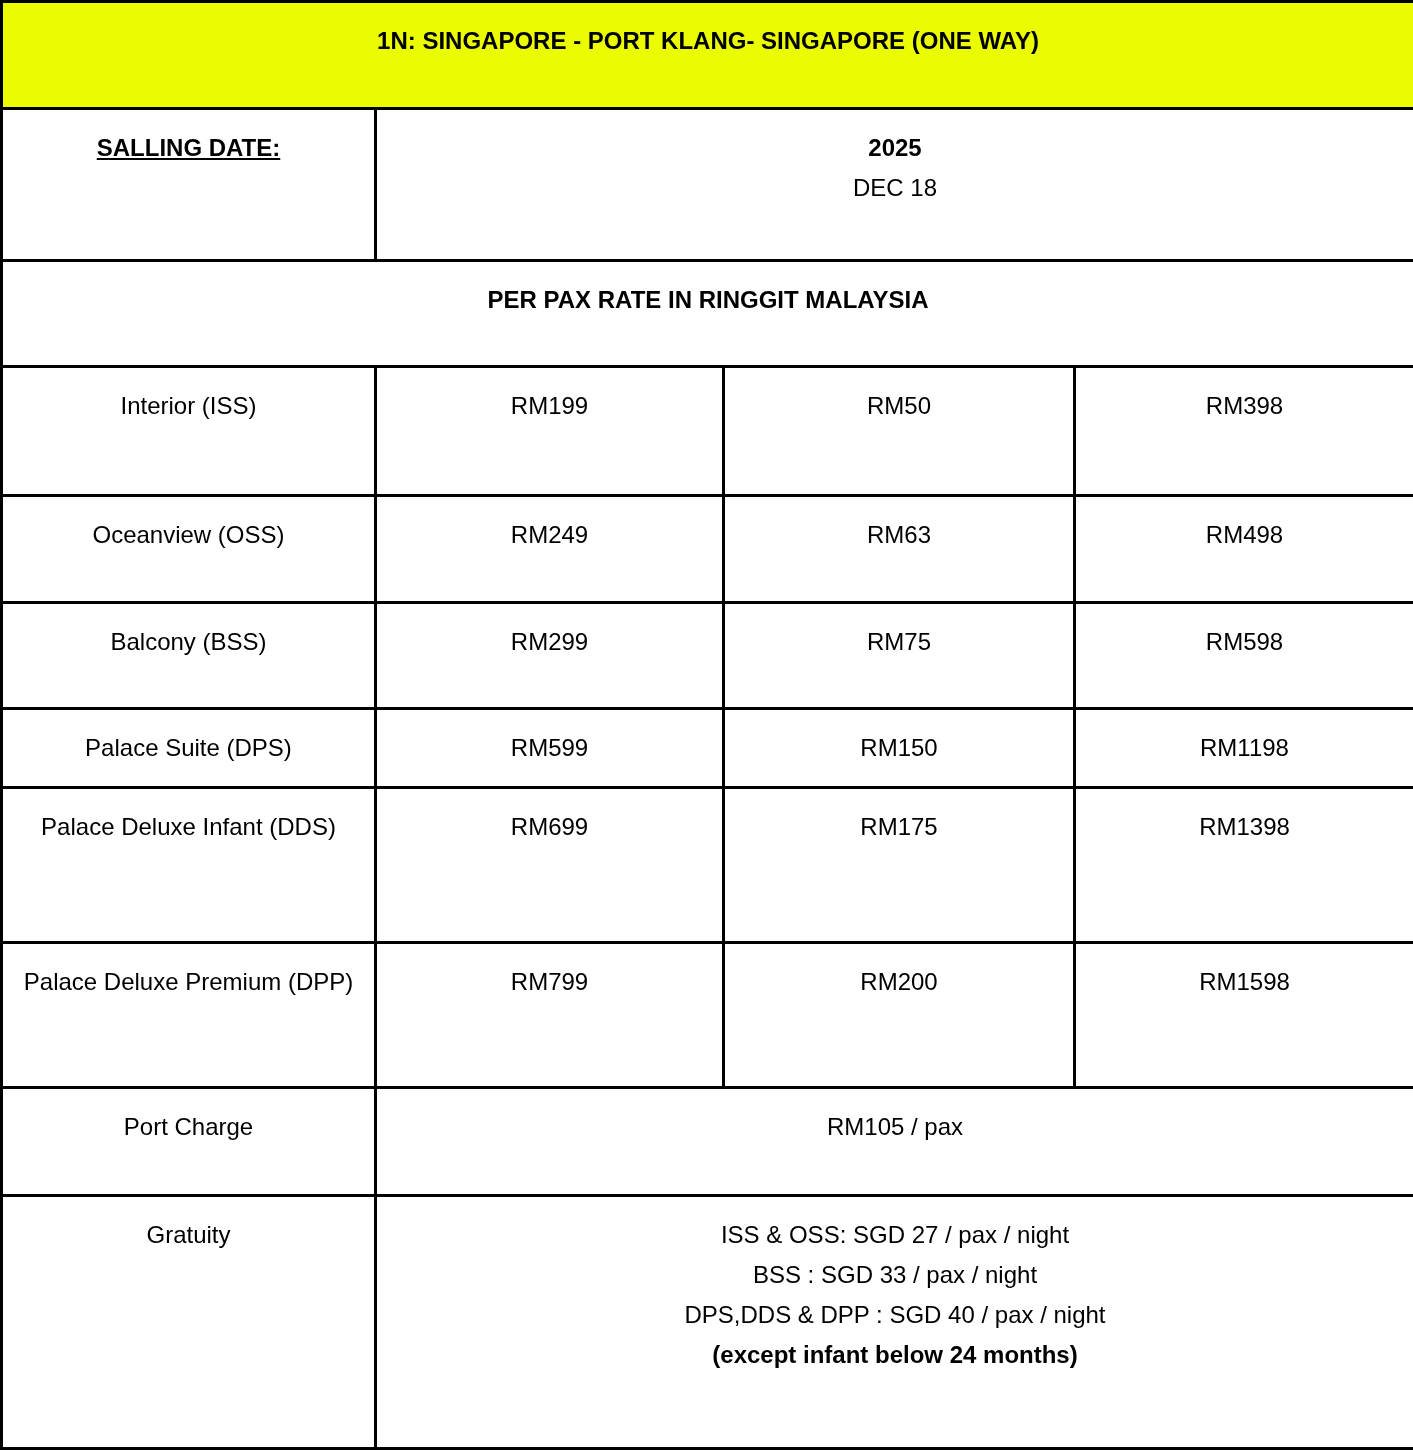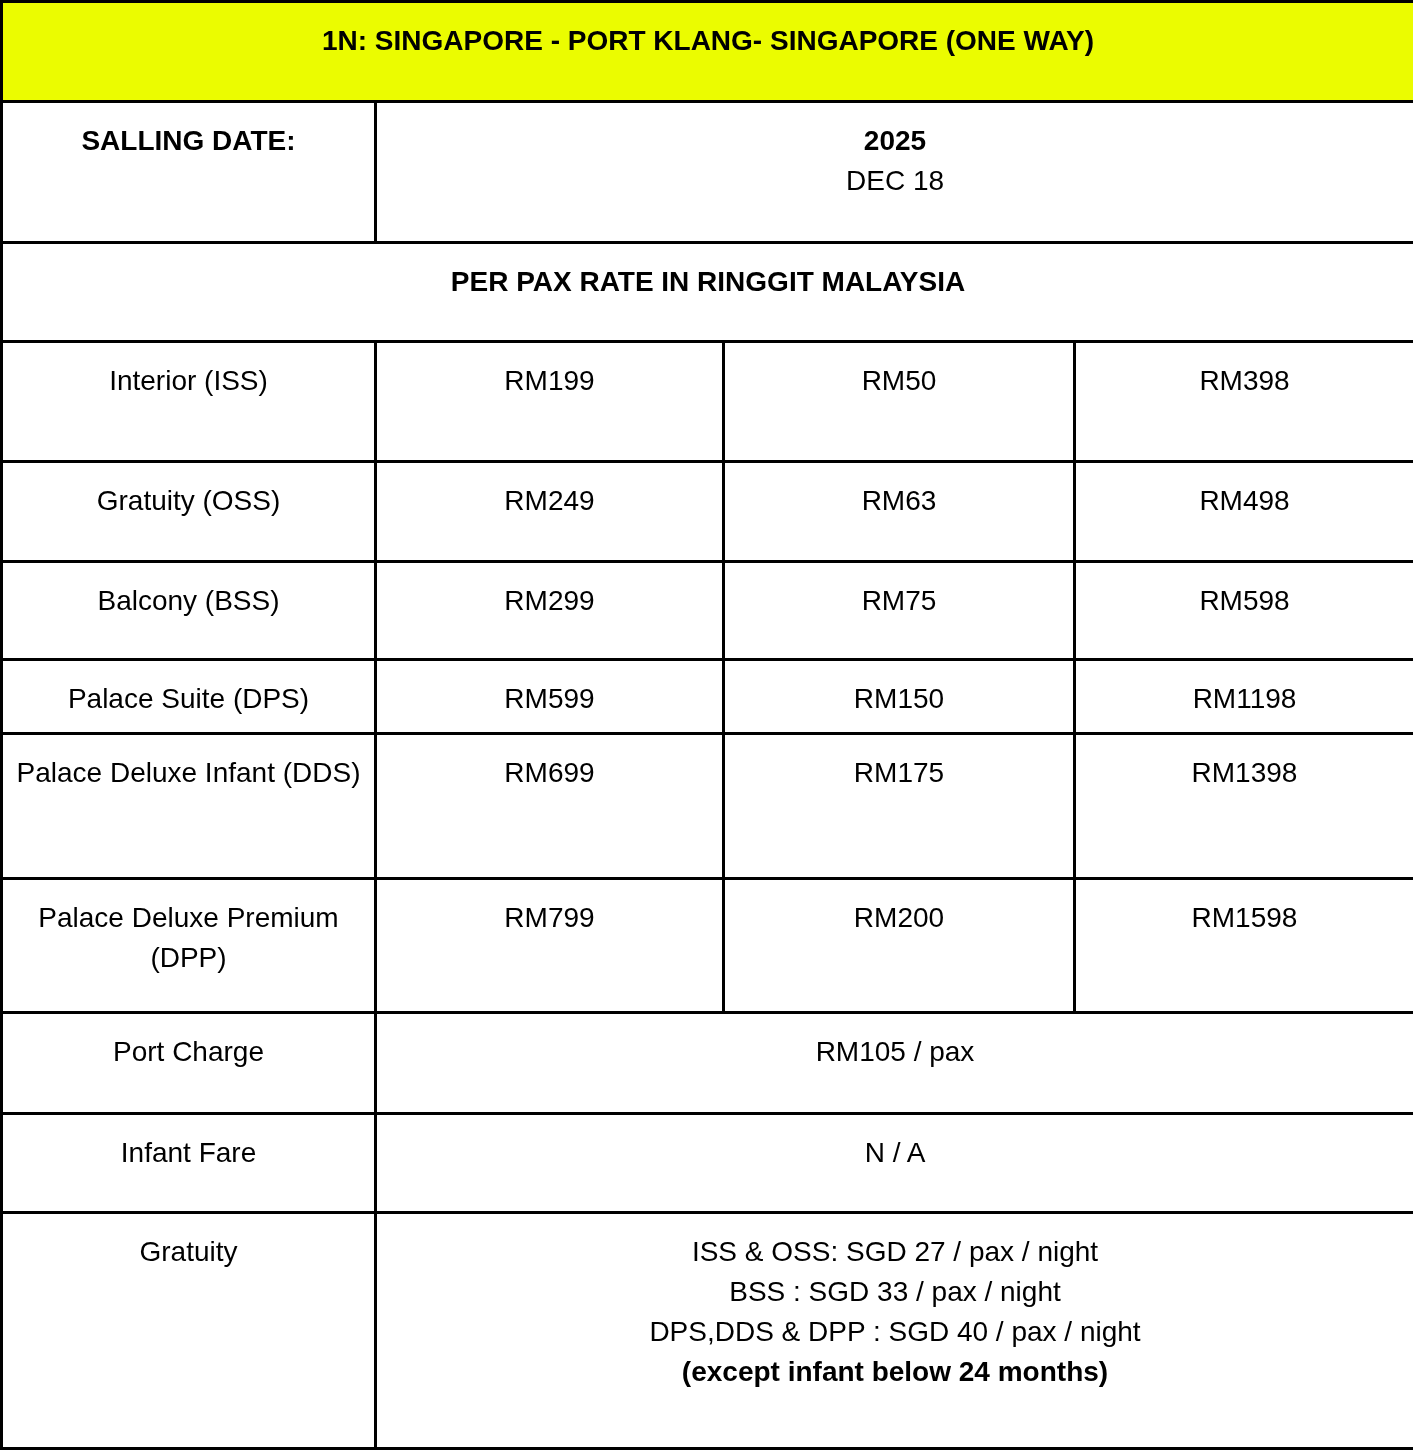--- a/index.html
+++ b/index.html
@@ -18,28 +18,28 @@
   table.fare{
     border-collapse:collapse;
     table-layout:fixed;
     width:1413px;height:1450px;
     background:var(--bg);
   }
   table.fare td{
     border:3px solid var(--border);
     vertical-align:top;
     text-align:center;
-    font-size:28px;
+    font-size:24px;
     line-height:40px;
     padding:18px 8px 8px 8px;
     overflow:hidden;
   }
   .bold{font-weight:bold;}
   .hl{background:var(--highlight);}
-  td.sail-label{padding-top:56px;}
+  td.sail-label{padding-top:56px;text-decoration:underline;}
   .stack div{min-height:40px;}
 </style>
 </head>
 <body>
 
 <table class="fare">
   <colgroup>
     <col style="width:374px">
     <col style="width:348px">
     <col style="width:351px">
@@ -65,21 +65,21 @@
 
 
   <tr style="height:112px">
     <td>Interior (ISS)</td>
     <td>RM199</td>
     <td>RM50</td>
     <td>RM398</td>
   </tr>
 
   <tr style="height:93px">
-    <td>Gratuity (OSS)</td>
+    <td>Oceanview (OSS)</td>
     <td>RM249</td>
     <td>RM63</td>
     <td>RM498</td>
   </tr>
 
   <tr style="height:92px">
     <td>Balcony (BSS)</td>
     <td>RM299</td>
     <td>RM75</td>
     <td>RM598</td>
@@ -104,24 +104,20 @@
     <td>RM799</td>
     <td>RM200</td>
     <td>RM1598</td>
   </tr>
 
   <tr style="height:94px">
     <td>Port Charge</td>
     <td colspan="3">RM105 / pax</td>
   </tr>
 
-  <tr style="height:93px">
-    <td>Infant Fare</td>
-    <td colspan="3">N / A</td>
-  </tr>
 
   <tr style="height:220px">
     <td>Gratuity</td>
     <td colspan="3" class="stack">
       <div>ISS &amp; OSS: SGD 27 / pax / night</div>
       <div>BSS : SGD 33 / pax / night</div>
       <div>DPS,DDS &amp; DPP : SGD 40 / pax / night</div>
       <div class="bold">(except infant below 24 months)</div>
     </td>
   </tr>

